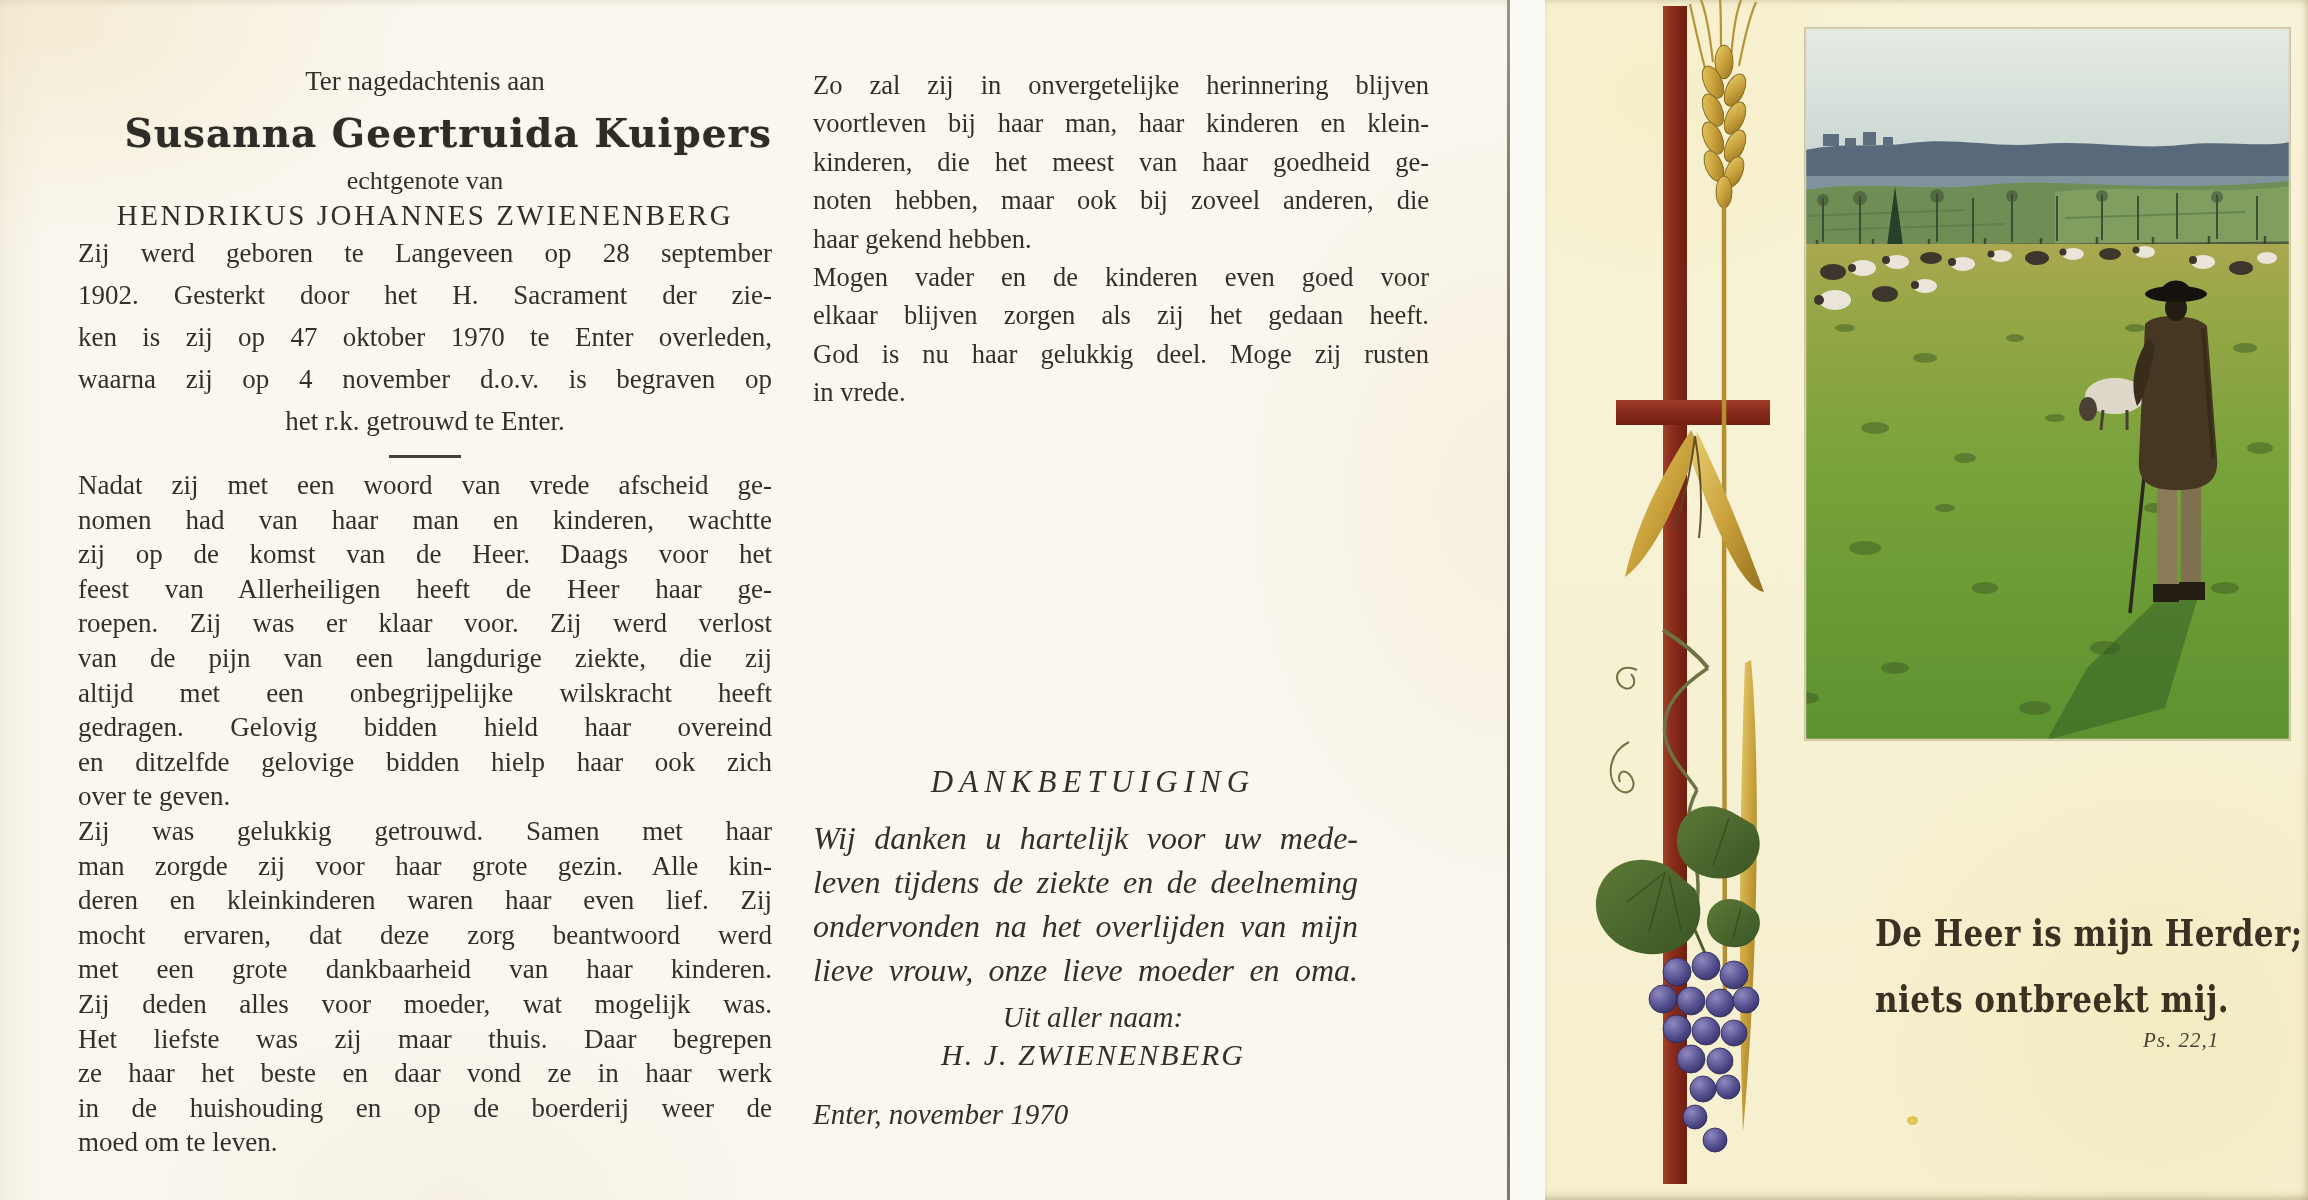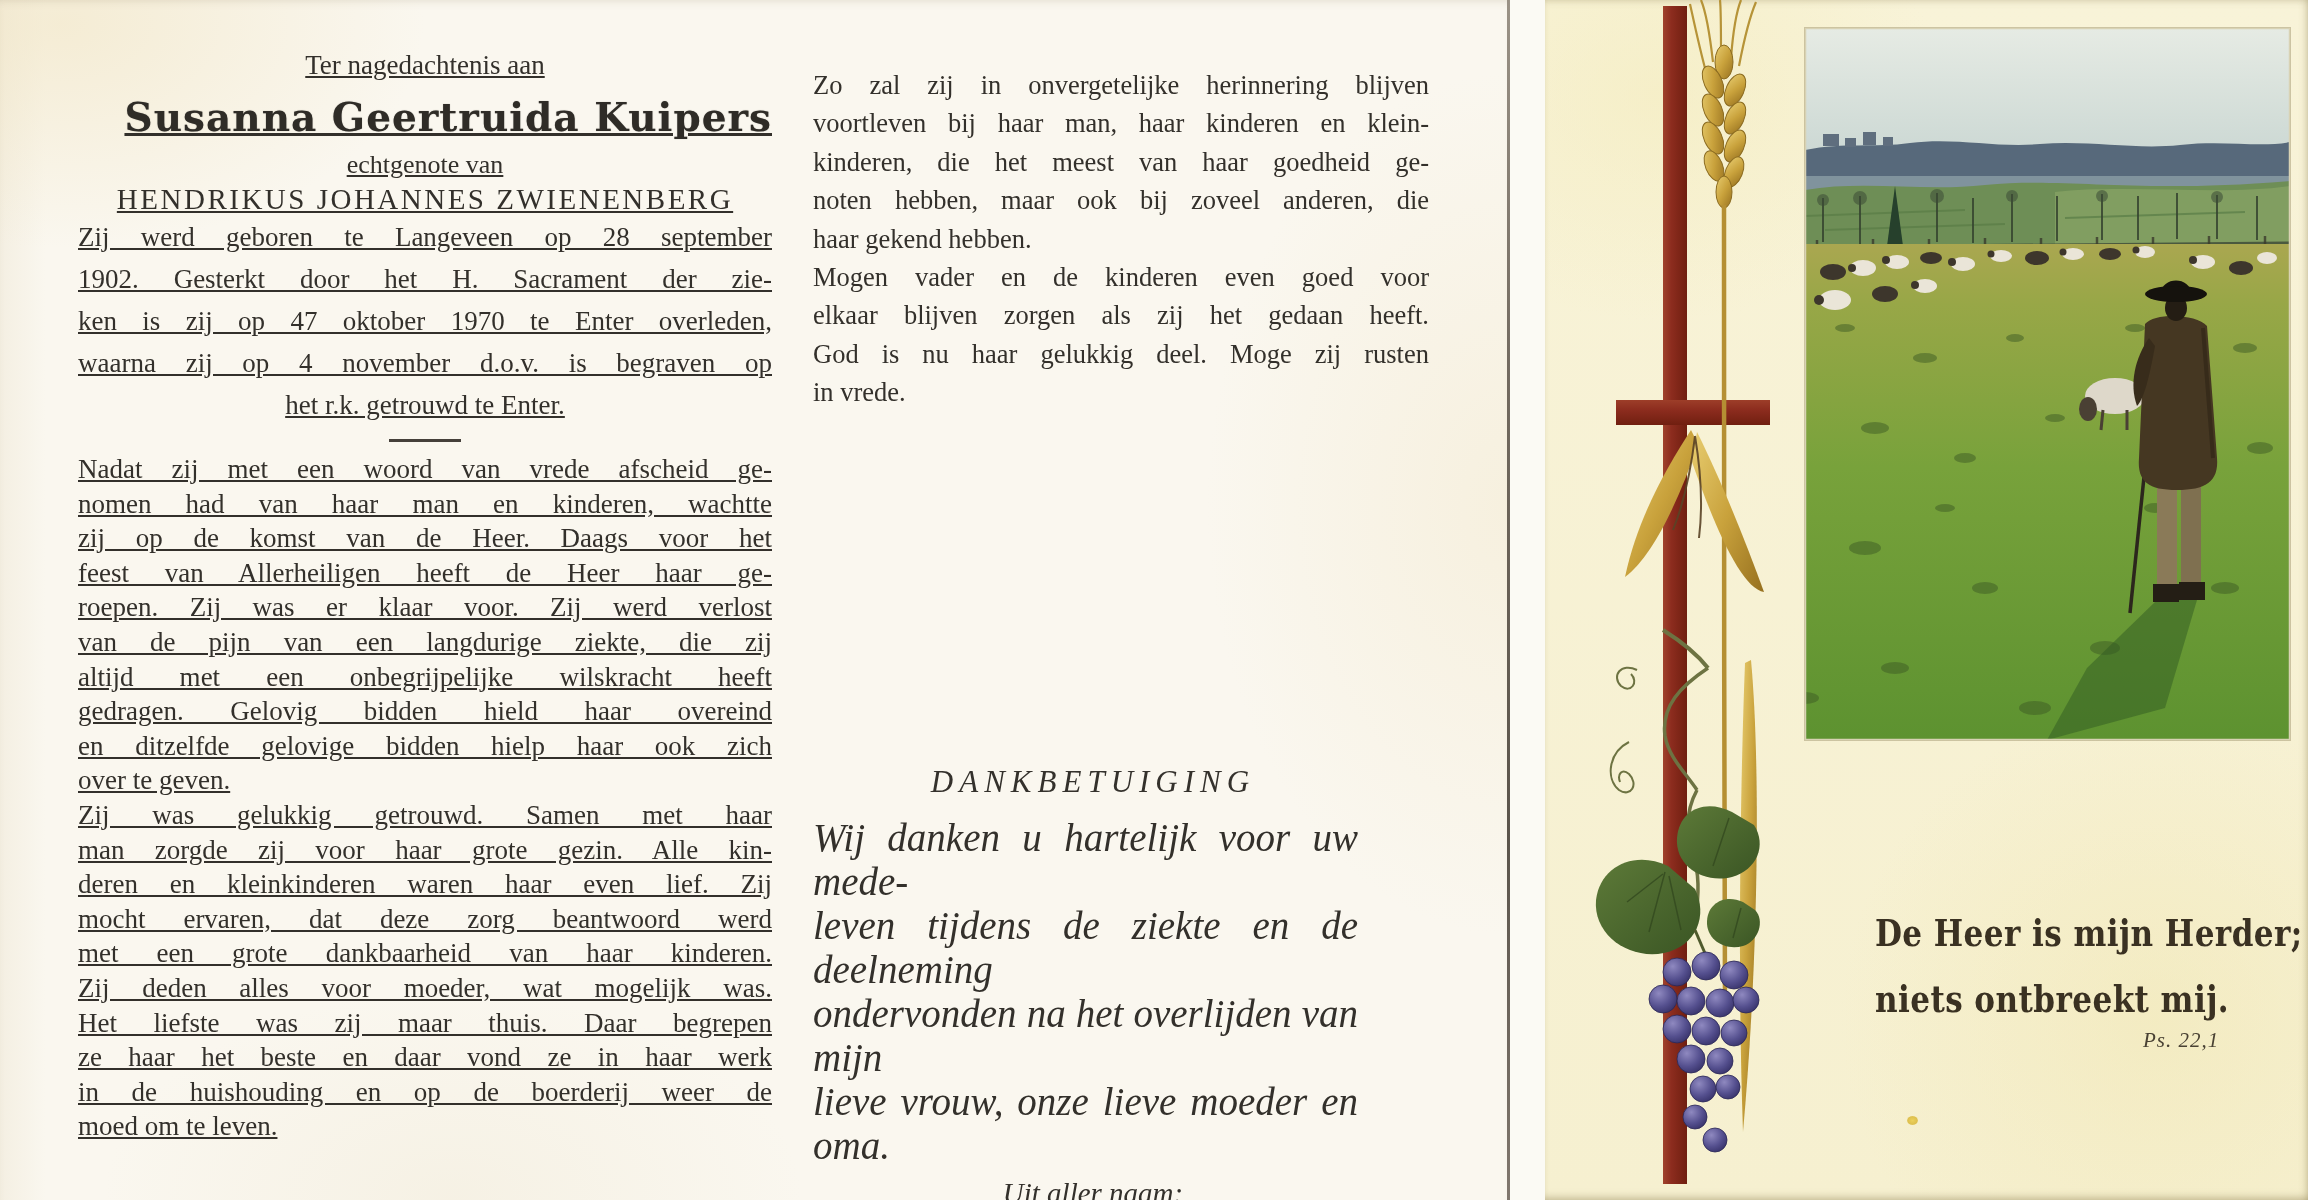--- a/index.html
+++ b/index.html
@@ -17,39 +17,39 @@
     background:linear-gradient(#8a8174 0%, #5c5349 30%, #3f382f 70%, #6b6157 100%);opacity:.85;}
   
   .page-right{position:absolute;left:1545px;top:0;width:763px;height:1200px;
     background:
       radial-gradient(380px 300px at 15% 8%, rgba(244,236,190,.6), rgba(244,236,190,0) 75%),
       radial-gradient(420px 420px at 80% 85%, rgba(240,230,178,.5), rgba(240,230,178,0) 75%),
       linear-gradient(#f8f3d8, #f6f0d0);
     box-shadow:inset 0 -7px 9px -5px rgba(120,103,55,.4), inset -6px 0 9px -5px rgba(120,103,55,.3),
                inset 0 5px 8px -5px rgba(130,115,70,.3);}
   
-  .colA{position:absolute;left:78px;top:50px;width:694px;font-size:27px;line-height:34px;text-decoration:underline;}
+  .colA{position:absolute;left:78px;top:66px;width:694px;font-size:27px;line-height:34px;}
   .colB{position:absolute;left:801px;top:66px;width:616px;font-size:26.5px;margin-left:12px;}
   .intro{margin:0;text-align:center;font-size:27px;line-height:30px;}
   .name{margin:16px 0 0;text-align:right;font-size:39px;line-height:42px;font-weight:700;
         font-family:"DejaVu Serif",serif;letter-spacing:1px;color:#2f2c27;
         text-shadow:0 0 1px rgba(47,44,39,.45);}
   .rel{margin:12px 0 0;text-align:center;font-size:26px;line-height:30px;}
   .husband{margin:2px 0 0;text-align:center;font-size:29px;line-height:34px;letter-spacing:2.5px;}
   .para{margin:0;}
   .para .line{text-align:justify;text-align-last:justify;}
   .para .line.pl{text-align:left;text-align-last:left;}
   .para .line.cl{text-align:center;text-align-last:center;}
   .p1{margin-top:0;line-height:42px;}
   .rule{width:72px;height:3px;background:#45403a;margin:13px auto 10px;}
   .p2{line-height:34.6px;}
   .p3{line-height:38.4px;}
   .dank{margin:352px 0 0;width:560px;text-align:center;font-style:italic;font-weight:400;
         font-size:31px;line-height:36px;letter-spacing:6px;color:#34312c;}
-  .dankp{width:545px;font-style:italic;font-size:39px;line-height:44px;margin-top:16px;}
+  .dankp{width:545px;font-style:italic;font-size:32px;line-height:44px;margin-top:16px;}
   .signoff-label{margin:8px 0 0;width:560px;text-align:center;font-style:italic;font-size:29px;line-height:34px;}
   .signoff-name{margin:2px 0 0;width:560px;text-align:center;font-style:italic;font-size:30px;
                 line-height:38px;letter-spacing:2px;}
   .dateline{margin:22px 0 0;font-style:italic;font-size:29px;line-height:36px;}
   
   .deco{position:absolute;left:0;top:0;}
   .photo{position:absolute;left:260px;top:28px;box-shadow:0 0 0 1px rgba(150,140,100,.45);}
   .verse{position:absolute;left:330px;top:900px;font-family:"DejaVu Serif",serif;font-weight:700;
          font-size:37px;line-height:66px;color:#3a3122;transform:scaleX(.84);transform-origin:left top;
          letter-spacing:0.5px;white-space:nowrap;}

